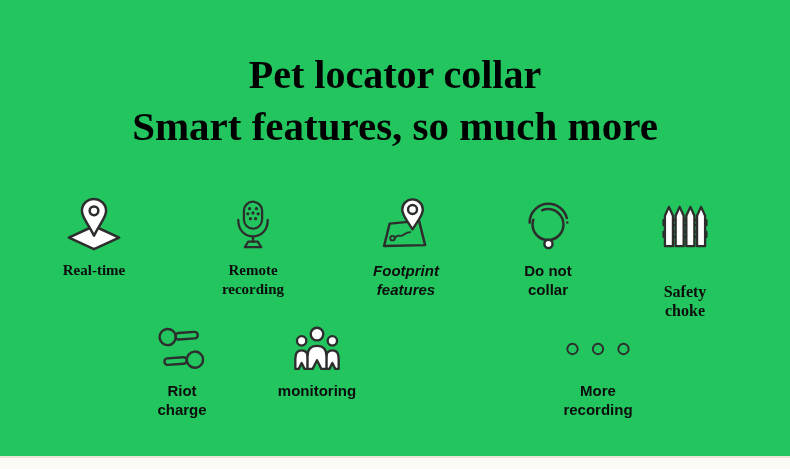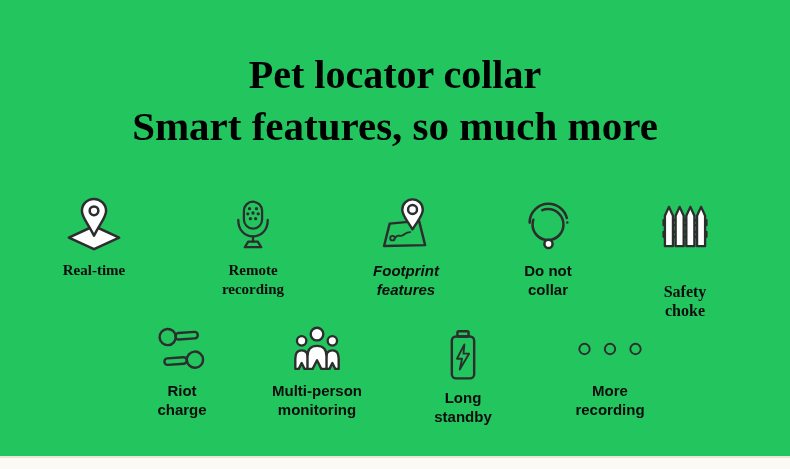--- a/index.html
+++ b/index.html
@@ -27,21 +27,21 @@
   .row2{top:320px;height:110px;}
   .cell{position:absolute;width:140px;display:flex;flex-direction:column;align-items:center;}
   .iconbox{height:64px;display:flex;align-items:center;justify-content:center;}
   .row2 .iconbox{height:58px;}
   .label{
     margin-top:3px;text-align:center;
     font-size:15px;line-height:19px;font-weight:700;color:#0d0d0d;
   }
   .label.serif{font-family:"Liberation Serif", serif;font-size:16px;margin-top:24px;}
   .r1c1{left:24px;font-family:Liberation Serif, serif;} .r1c2{left:183px;font-family:Liberation Serif, serif;} .r1c3{left:336px;font-style:italic;} .r1c4{left:478px;} .r1c5{left:615px;}
-  .r2c1{left:112px;} .r2c2{left:247px;} .r2c3{left:393px;} .r2c4{left:540px;justify-content:space-between;}
+  .r2c1{left:112px;} .r2c2{left:247px;} .r2c3{left:393px;} .r2c4{left:528px;justify-content:space-between;}
   .offset-down{margin-top:7px;}
 
   svg{display:block;}
   .st{fill:none;stroke:#2d2d2d;stroke-width:2.6;stroke-linecap:round;stroke-linejoin:round;}
   .stw{fill:#ffffff;stroke:#2d2d2d;stroke-width:2.6;stroke-linecap:round;stroke-linejoin:round;}
   .thin{stroke-width:2;}
   .dot{fill:#2d2d2d;stroke:none;}
 
   
   .bottom-strip{
@@ -171,38 +171,24 @@
         <svg width="56" height="52" viewBox="0 0 62 56">
           <circle class="stw" cx="14" cy="19" r="5.2"></circle>
           <path class="stw" d="M7 50 L7 38.5 Q7 29.5 14 29.5 Q21 29.5 21 38.5 L21 50 L17.2 50 L14 43.5 L10.8 50 Z"></path>
           <circle class="stw" cx="48" cy="19" r="5.2"></circle>
           <path class="stw" d="M41 50 L41 38.5 Q41 29.5 48 29.5 Q55 29.5 55 38.5 L55 50 L51.2 50 L48 43.5 L44.8 50 Z"></path>
           <circle class="stw" cx="31" cy="11.5" r="7"></circle>
           <path class="stw" d="M20.5 50 L20.5 36 Q20.5 24.5 31 24.5 Q41.5 24.5 41.5 36 L41.5 50 L35.8 50 L31 40.5 L26.2 50 Z"></path>
         </svg>
       </div>
       <div class="label">
-        <div>Multi-person</div>
         <div>monitoring</div>
       </div>
     </div>
 
-    <div class="cell r2c3 offset-down">
-      <div class="iconbox">
-        <svg width="46" height="54" viewBox="0 0 48 58">
-          <rect class="st" x="18" y="2.5" width="12" height="5.5" rx="1.5"></rect>
-          <rect class="st" x="12" y="8" width="24" height="45" rx="4.5"></rect>
-          <path class="st thin" d="M25.5 16.5 L17.5 32 L23 32 L20.5 43.5 L30.5 26.5 L24.5 26.5 Z"></path>
-        </svg>
-      </div>
-      <div class="label">
-        <div>Long</div>
-        <div>standby</div>
-      </div>
-    </div>
 
     <div class="cell r2c4">
       <div class="iconbox">
         <svg width="68" height="20" viewBox="0 0 72 20">
           <circle class="st thin" cx="9" cy="10" r="5.5"></circle>
           <circle class="st thin" cx="36" cy="10" r="5.5"></circle>
           <circle class="st thin" cx="63" cy="10" r="5.5"></circle>
         </svg>
       </div>
       <div class="label">

